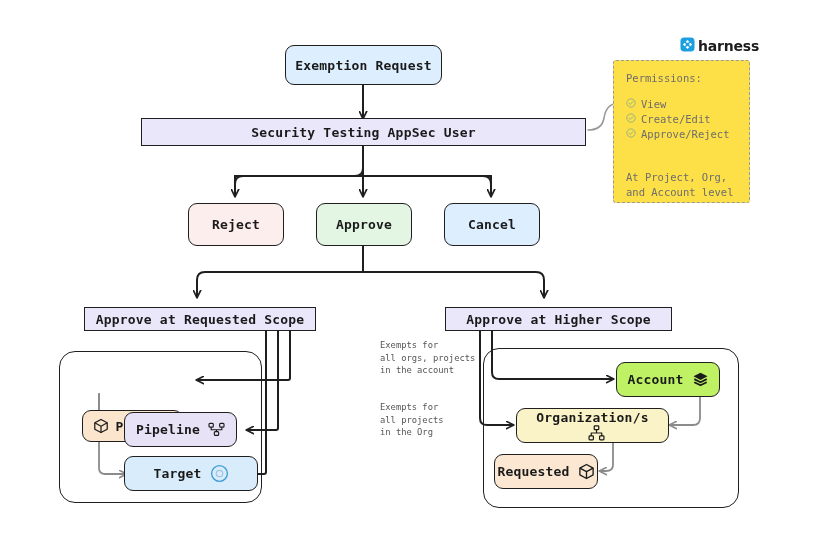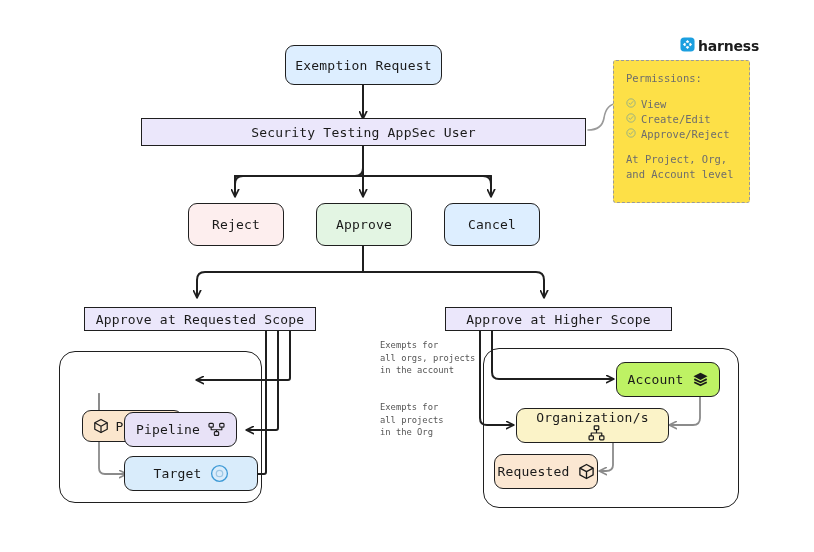--- a/index.html
+++ b/index.html
@@ -21,31 +21,31 @@
   .c-peach{background:#fbe6cd;}
   .c-lav2{background:#e8e2f7;}
   .c-blue2{background:#d9ecfb;}
   .c-pinkgray{background:#bef264;}
   .c-yellow{background:#fbf3c8;}
   .c-peach2{background:#fbe7d2;}
 
   .group{position:absolute;box-sizing:border-box;border:1.8px solid #1f1f1f;
          border-radius:16px;background:transparent;}
 
-  .node .lbl{display:inline-block;}
+  .node .lbl{display:inline-block;font-weight:bold;}
   .node .ico{display:inline-flex;align-items:center;justify-content:center;}
   .ico-left{margin-right:6px;}
   .ico-right{margin-left:8px;}
 
   #perm{position:absolute;box-sizing:border-box;border:1.6px dashed #9a9a9a;
         border-radius:3px;background:#fde047;color:#6d6d6d;font-size:10.5px;
         line-height:15px;padding:10px 10px 8px 12px;}
   #perm .ptitle{margin-bottom:11px;}
   #perm .prow{display:flex;align-items:center;gap:5px;}
-  #perm .pfoot{margin-top:10px;}
+  #perm .pfoot{margin-top:28px;}
 
   .note{position:absolute;color:#555;font-size:8.8px;line-height:12.5px;
         text-align:left;white-space:pre;}
 
   #brand{position:absolute;display:flex;align-items:center;gap:3px;
          font-family:"DejaVu Sans","Liberation Sans",sans-serif;
          font-weight:bold;font-size:14px;color:#1c1c1c;letter-spacing:-.2px;}
 </style>
 </head>
 <body>

